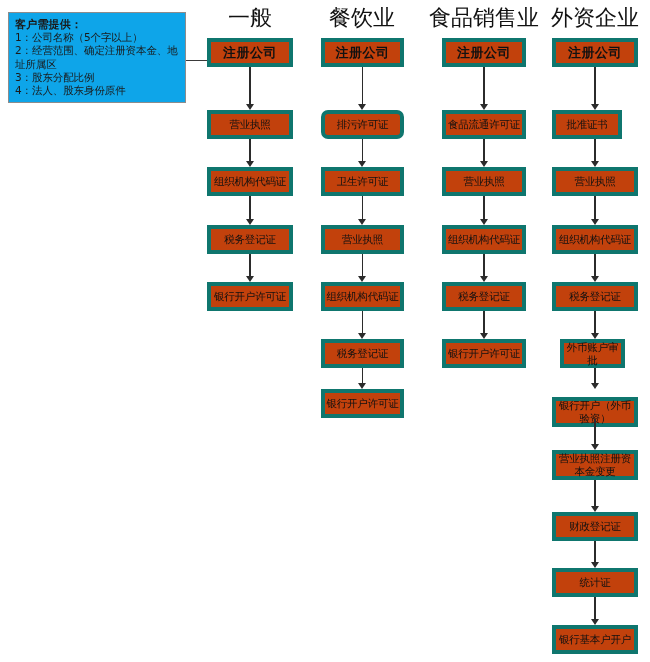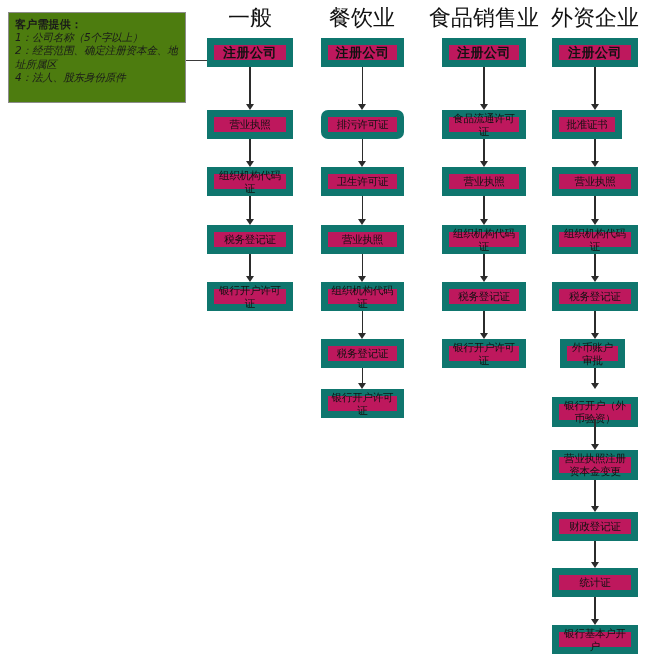--- a/index.html
+++ b/index.html
@@ -18,34 +18,33 @@
 
   
   #note-box {
     position: absolute;
     left: 8px;
     top: 12px;
     width: 178px;
     height: 91px;
     box-sizing: border-box;
     border: 1px solid #8c8c8c;
-    background: #4d7c0f;
+    background: #0ea5e9;
     padding: 5px 4px 4px 6px;
     font-size: 10.5px;
     line-height: 13.2px;
     letter-spacing: -0.1px;
   }
   #note-box .note-title {
     font-weight: bold;
     font-size: 11px;
     letter-spacing: 0.2px;
   }
   #note-box .note-line {
     white-space: normal;
-    font-style: italic;
   }
 
   
   #note-connector {
     position: absolute;
     left: 186px;
     top: 60px;
     width: 22px;
     height: 1px;
     background: #3a3a3a;
@@ -61,22 +60,22 @@
     text-align: center;
     white-space: nowrap;
     color: #111;
     font-family: "DejaVu Serif", "Liberation Serif", serif;
   }
 
   
   .node {
     position: absolute;
     box-sizing: border-box;
-    border: 7px solid #0f766e;
-    background: #be185d;
+    border: 4px solid #0f766e;
+    background: #c2410c;
     font-size: 10.5px;
     line-height: 13px;
     color: #111;
     display: flex;
     align-items: center;
     justify-content: center;
     text-align: center;
     padding: 1px 0;
     letter-spacing: -0.2px;
   }
@@ -101,20 +100,21 @@
     border-top: 6px solid #2b2b2b;
   }
 </style>
 </head>
 <body>
 
 <div id="note-box">
   <div class="note-title">客户需提供：</div>
   <div class="note-line">1：公司名称（5个字以上）</div>
   <div class="note-line">2：经营范围、确定注册资本金、地址所属区</div>
+  <div class="note-line">3：股东分配比例</div>
   <div class="note-line">4：法人、股东身份原件</div>
 </div>
 <div id="note-connector"></div>
 
 <div class="col-header" id="hdr-0" style="left: 160px; width: 180px;">一般</div>
 <div class="col-header" id="hdr-1" style="left: 272px; width: 180px;">餐饮业</div>
 <div class="col-header" id="hdr-2" style="left: 394px; width: 180px;">食品销售业</div>
 <div class="col-header" id="hdr-3" style="left: 505px; width: 180px;">外资企业</div>
 
 <div id="flow-layer">

